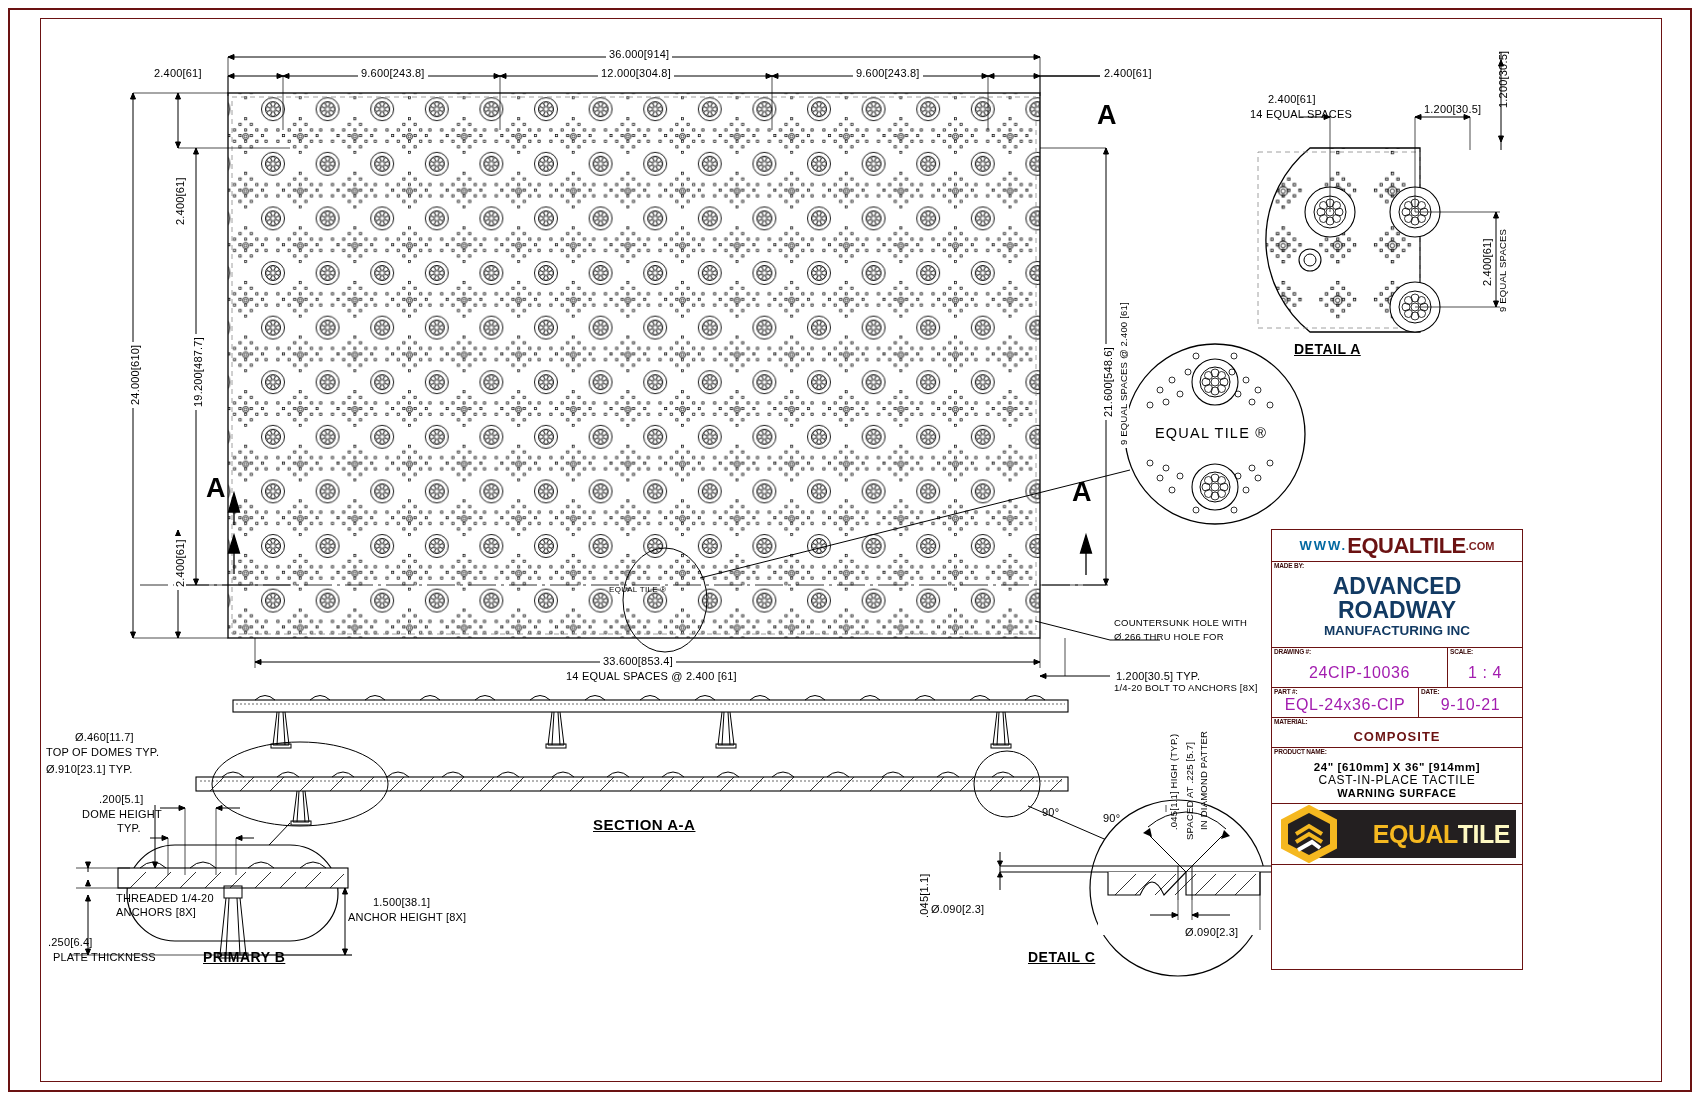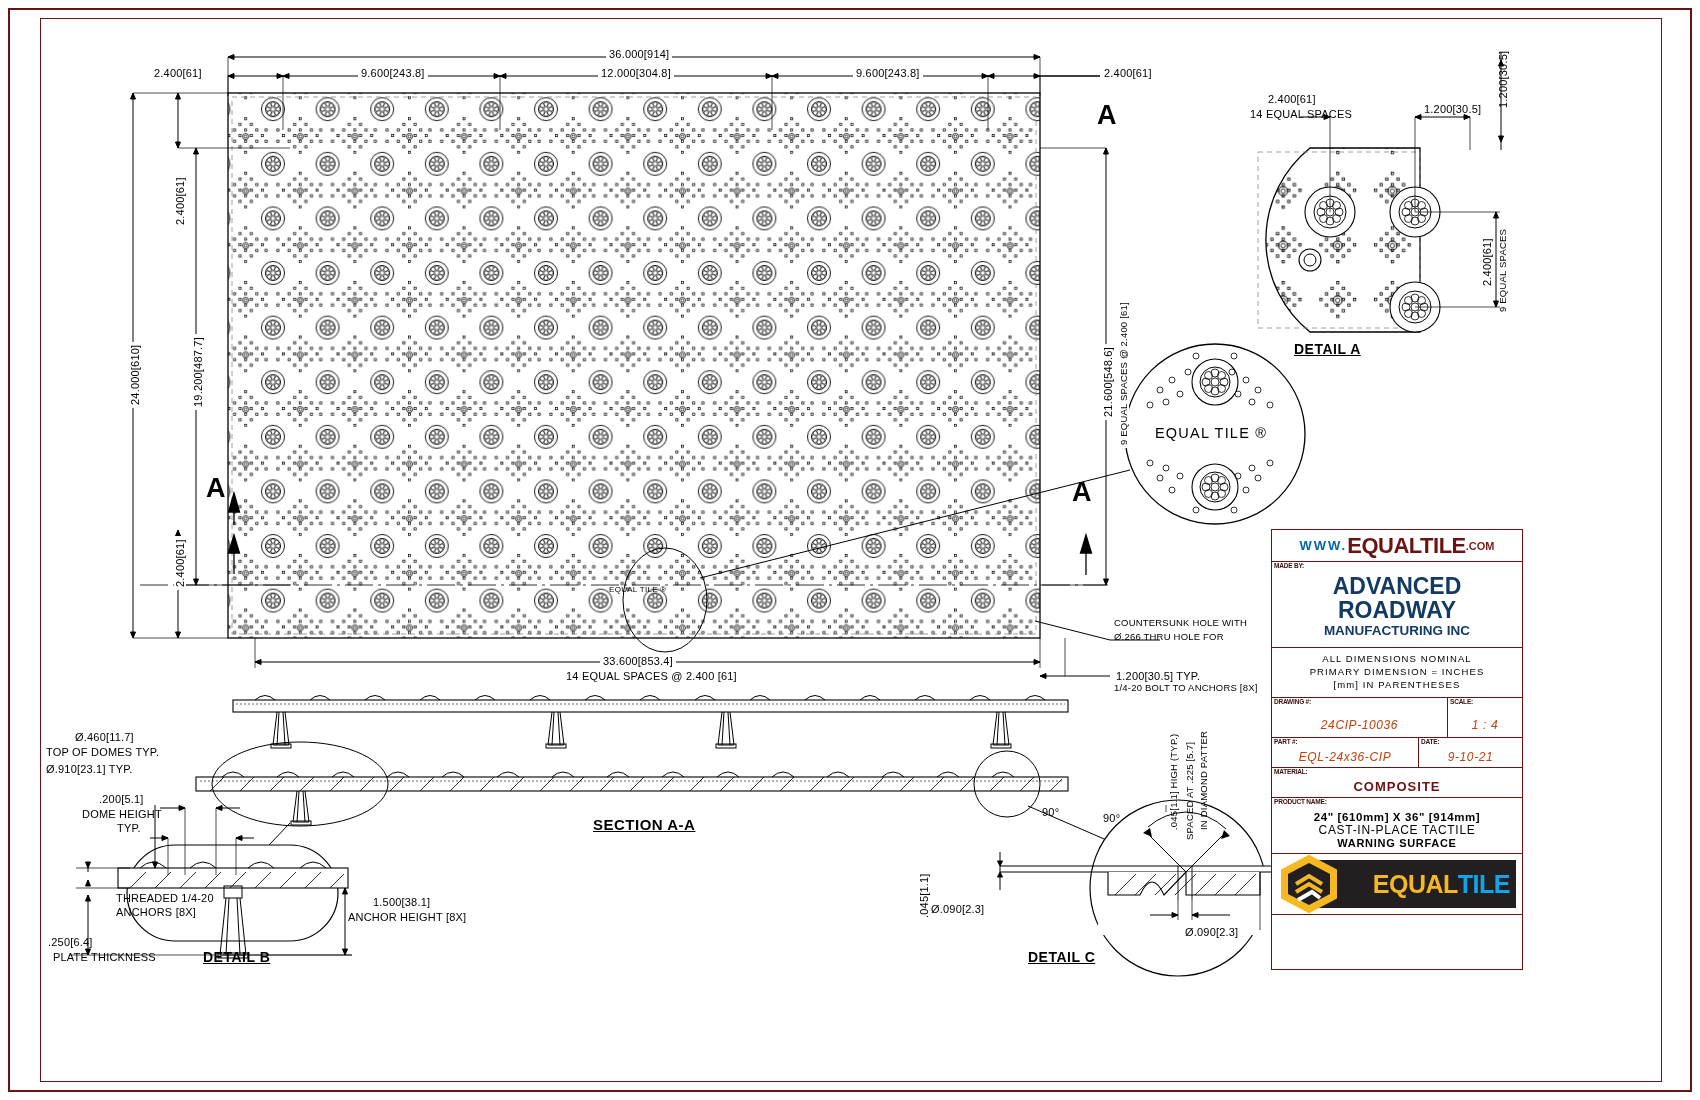--- a/index.html
+++ b/index.html
@@ -26,34 +26,34 @@
   .url-com{color:#7a1d1d;font-size:11px;font-weight:bold;letter-spacing:0px;}
   .made-row{height:86px;display:flex;flex-direction:column;align-items:center;justify-content:center;padding-top:5px;}
   .adv1{color:#123a63;font-size:23px;font-weight:bold;letter-spacing:0px;line-height:1.0;}
   .adv2{color:#123a63;font-size:23px;font-weight:bold;letter-spacing:0px;line-height:1.05;}
   .adv3{color:#123a63;font-size:13.5px;font-weight:bold;letter-spacing:0px;line-height:1.3;}
   .notes-row{height:50px;display:flex;flex-direction:column;align-items:center;justify-content:center;}
   .notes-row div{font-size:9.5px;letter-spacing:1.1px;color:#000;line-height:1.35;}
   .dw-row{height:40px;display:flex;}
   .dw-left{flex:1 1 auto;border-right:1px solid #6b1212;position:relative;display:flex;align-items:flex-end;justify-content:center;padding-bottom:5px;}
   .dw-right{width:74px;position:relative;display:flex;align-items:flex-end;justify-content:center;padding-bottom:5px;}
-  .val{font-size:12px;color:#c2410c;letter-spacing:.6px;font-style:italic;}
+  .val{font-size:16px;color:#a21caf;letter-spacing:.6px;}
   .pt-row{height:30px;display:flex;}
   .pt-left{width:146px;border-right:1px solid #6b1212;position:relative;display:flex;align-items:flex-end;justify-content:center;padding-bottom:3px;}
   .pt-right{flex:1 1 auto;position:relative;display:flex;align-items:flex-end;justify-content:center;padding-bottom:3px;}
   .mat-row{height:30px;display:flex;align-items:flex-end;justify-content:center;padding-bottom:3px;}
   .mat-val{font-size:13px;font-weight:bold;color:#6b1212;letter-spacing:1px;}
   .pn-row{height:56px;display:flex;flex-direction:column;align-items:center;justify-content:flex-end;padding-bottom:4px;}
   .pn1{font-size:11.5px;font-weight:bold;letter-spacing:.6px;}
   .pn2{font-size:12px;font-weight:normal;letter-spacing:.7px;}
   .pn3{font-size:11px;font-weight:bold;letter-spacing:.7px;}
   .logo-row{height:60px;position:relative;background:#fff;border-bottom:1px solid #6b1212;}
   .logo-bar{position:absolute;left:46px;top:6px;width:198px;height:48px;background:#231f20;display:flex;align-items:center;justify-content:flex-end;padding-right:6px;box-sizing:border-box;}
   .logo-eq{font-size:25px;font-weight:bold;color:#f5b820;letter-spacing:-0.5px;}
-  .logo-tile{font-size:25px;font-weight:bold;color:#0ea5e9;letter-spacing:-0.5px;}
+  .logo-tile{font-size:25px;font-weight:bold;color:#fef9c3;letter-spacing:-0.5px;}
   .logo-hex{position:absolute;left:6px;top:0px;width:62px;height:60px;}
   .contact-row{height:50px;display:flex;flex-direction:column;align-items:center;justify-content:center;}
   .contact-row div{font-size:8.5px;color:#1d3a5c;font-weight:bold;letter-spacing:.3px;line-height:1.45;}
 </style>
 </head>
 <body>
 
 <div id="sheet">
 
   <div class="frame-outer"></div>
@@ -670,21 +670,21 @@
   <div class="dimtxt" style="left:46px;top:763px;">Ø.910[23.1] TYP.</div>
   <div class="dimtxt" style="left:99px;top:793px;">.200[5.1]</div>
   <div class="dimtxt" style="left:82px;top:808px;">DOME HEIGHT</div>
   <div class="dimtxt" style="left:117px;top:822px;">TYP.</div>
   <div class="dimtxt" style="left:116px;top:892px;">THREADED 1/4-20</div>
   <div class="dimtxt" style="left:116px;top:906px;">ANCHORS [8X]</div>
   <div class="dimtxt" style="left:373px;top:896px;">1.500[38.1]</div>
   <div class="dimtxt" style="left:348px;top:911px;">ANCHOR HEIGHT [8X]</div>
   <div class="dimtxt" style="left:48px;top:936px;">.250[6.4]</div>
   <div class="dimtxt" style="left:53px;top:951px;">PLATE THICKNESS</div>
-  <div class="detlabel" style="left:203px;top:949px;">DETAIL B</div>
+  <div class="detlabel" style="left:203px;top:949px;">PRIMARY B</div>
 
   <div class="dimtxt" style="left:1042px;top:806px;">90°</div>
   <div class="dimtxt" style="left:1103px;top:812px;">90°</div>
 
   <div class="dimtxt vert" style="left:918px;top:918px;transform:rotate(-90deg);">.045[1.1]</div>
   <div class="dimtxt" style="left:931px;top:903px;">Ø.090[2.3]</div>
   <div class="dimtxt" style="left:1185px;top:926px;">Ø.090[2.3]</div>
   <div class="dimtxt sm vert" style="left:1168px;top:830px;transform:rotate(-90deg);">.045[1.1] HIGH (TYP.)</div>
   <div class="dimtxt sm vert" style="left:1184px;top:840px;transform:rotate(-90deg);">SPACED AT .225 [5.7]</div>
   <div class="dimtxt sm vert" style="left:1198px;top:830px;transform:rotate(-90deg);">IN DIAMOND PATTER</div>
@@ -698,25 +698,20 @@
         <span class="url-com">.COM</span>
     </div>
 
     <div class="tbrow made-row">
       <span class="tbcap">MADE BY:</span>
       <div class="adv1">ADVANCED</div>
       <div class="adv2">ROADWAY</div>
       <div class="adv3">MANUFACTURING INC</div>
     </div>
 
-    <div class="tbrow notes-row">
-      <div>ALL DIMENSIONS NOMINAL</div>
-      <div>PRIMARY DIMENSION = INCHES</div>
-      <div>[mm] IN PARENTHESES</div>
-    </div>
 
     <div class="tbrow dw-row">
       <div class="dw-left">
         <span class="tbcap">DRAWING #:</span>
         <span class="val">24CIP-10036</span>
       </div>
       <div class="dw-right">
         <span class="tbcap">SCALE:</span>
         <span class="val">1 : 4</span>
       </div>

